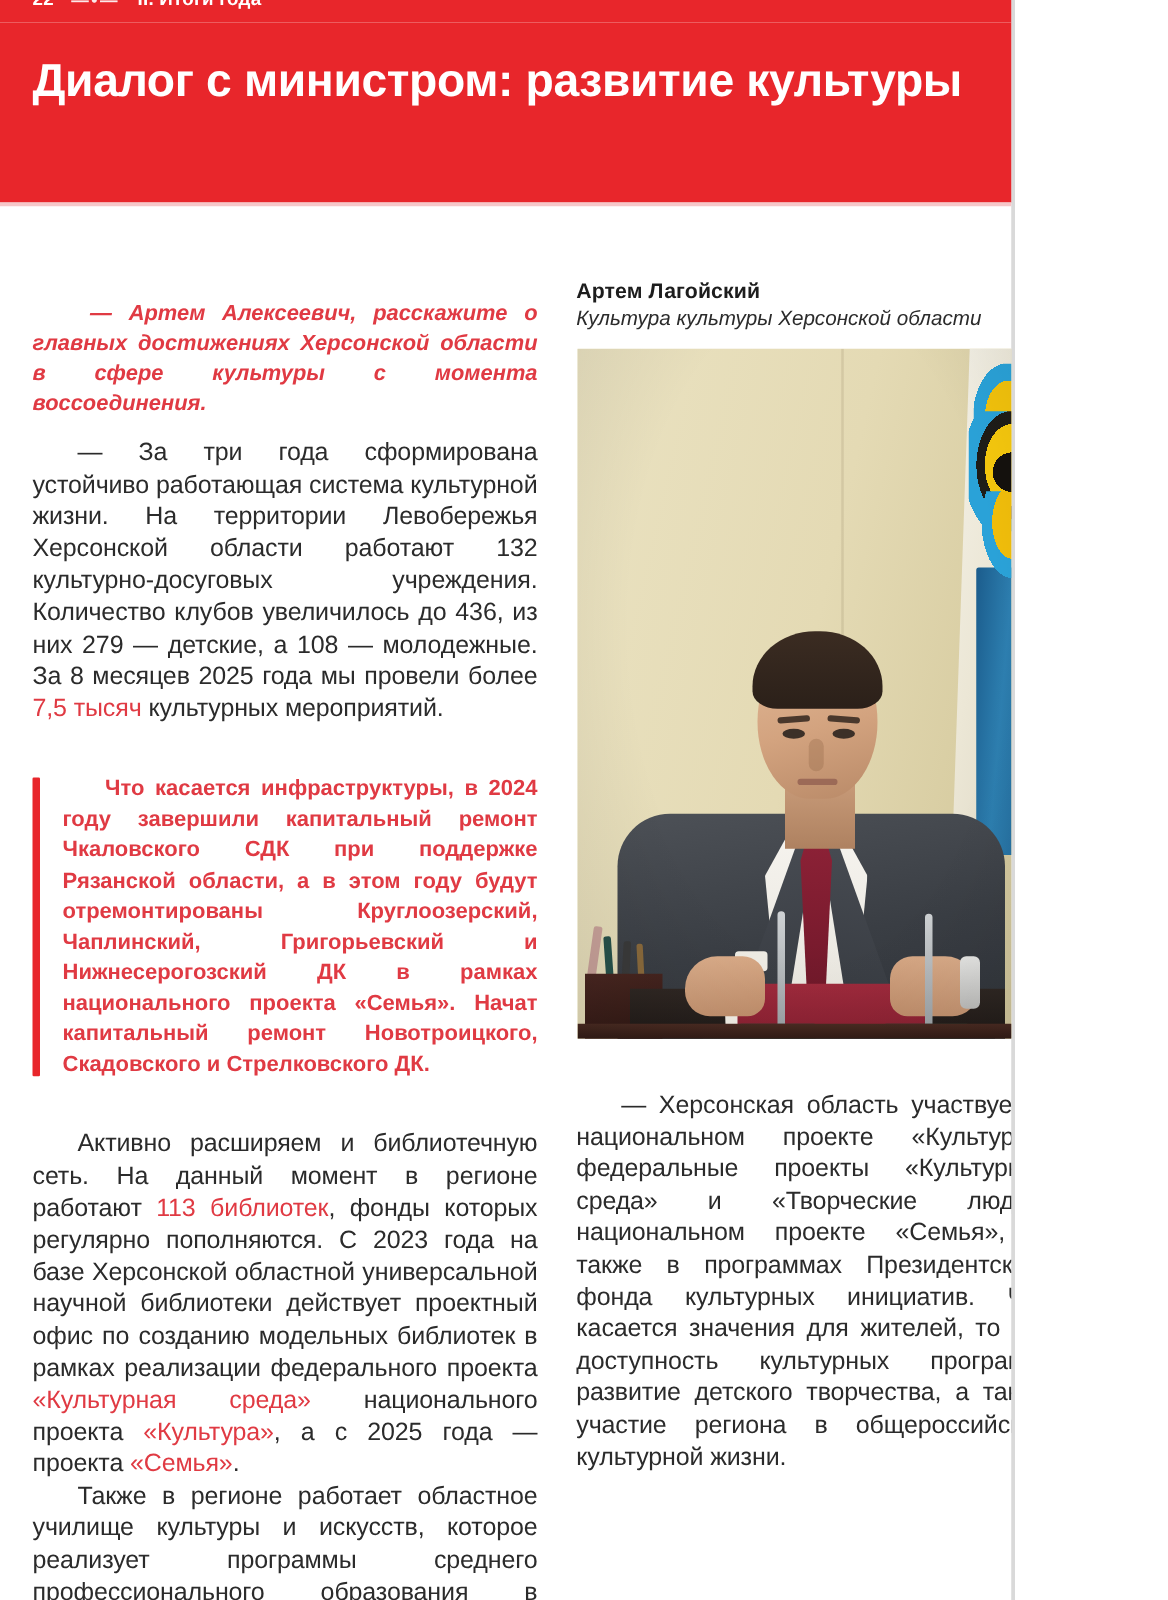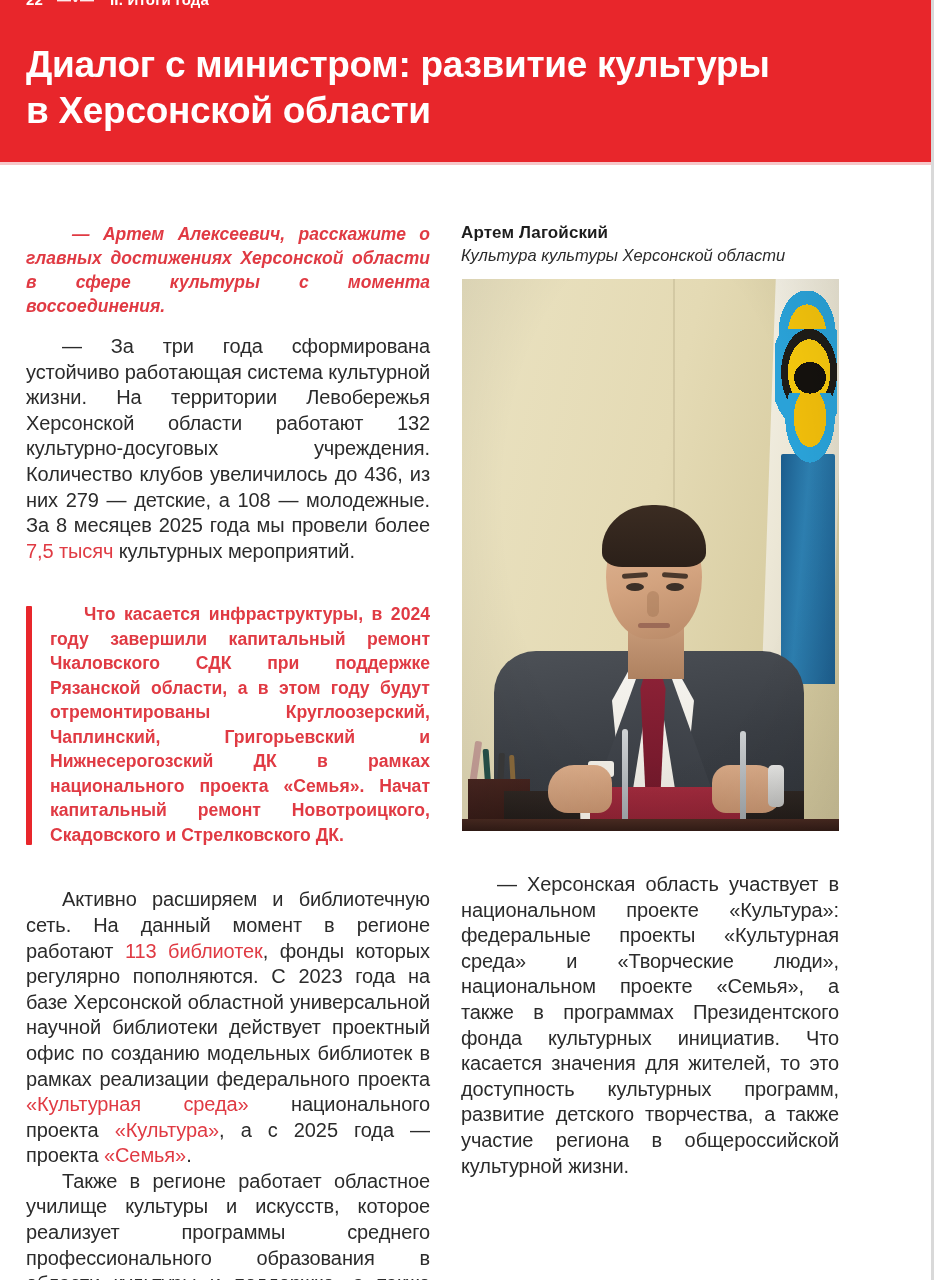--- a/index.html
+++ b/index.html
@@ -9,21 +9,21 @@
   }
   body {
     width: 934px;
     height: 1280px;
     font-family: "Liberation Sans", "DejaVu Sans", sans-serif;
     overflow: hidden;
     position: relative;
   }
   .page {
     position: relative;
-    width: 934px;
+    width: 812px;
     height: 1280px;
     background: #ffffff;
     box-sizing: border-box;
     border-right: 3px solid #d9d9d9;
     overflow: hidden;
   }
 
   
   .running-head {
     position: absolute;
@@ -95,21 +95,21 @@
   }
 
   
   .q-intro {
     color: #E03A43;
     font-style: italic;
     font-weight: bold;
     font-size: 17.5px;
     line-height: 24px;
     text-align: justify;
-    margin: 0 0 16px 0;
+    margin: 16px 0 16px 0;
     text-indent: 46px;
   }
   p.body-text {
     margin: 0;
     color: #2b2b2b;
     font-size: 20px;
     line-height: 25.6px;
     text-align: justify;
     text-indent: 36px;
     letter-spacing: -0.1px;
@@ -375,21 +375,20 @@
     <div class="running-head-inner">
       <span>22</span>
       <span class="rh-dots">—•—</span>
       <span>II. Итоги года</span>
     </div>
   </div>
 
   <div class="banner">
     <div class="banner-title">
       <div>Диалог с министром: развитие культуры</div>
-      <div>в Херсонской области</div>
     </div>
   </div>
   <div class="banner-underline"></div>
 
   <div class="col-left">
 
     <p class="q-intro">— Артем Алексеевич, расскажите о главных достижениях Херсонской области в сфере культуры с момента воссоединения.</p>
 
     <p class="body-text"><span>— За три года сформирована устойчиво работающая система культурной жизни. На территории Левобережья Херсонской области работают 132 культурно-досуговых учреждения. Количество клубов увеличилось до 436, из них 279 — детские, а 108 — молодежные. За 8 месяцев 2025 года мы провели бо­лее </span><span class="hl">7,5 тысяч</span><span> культурных мероприятий.</span></p>
 

